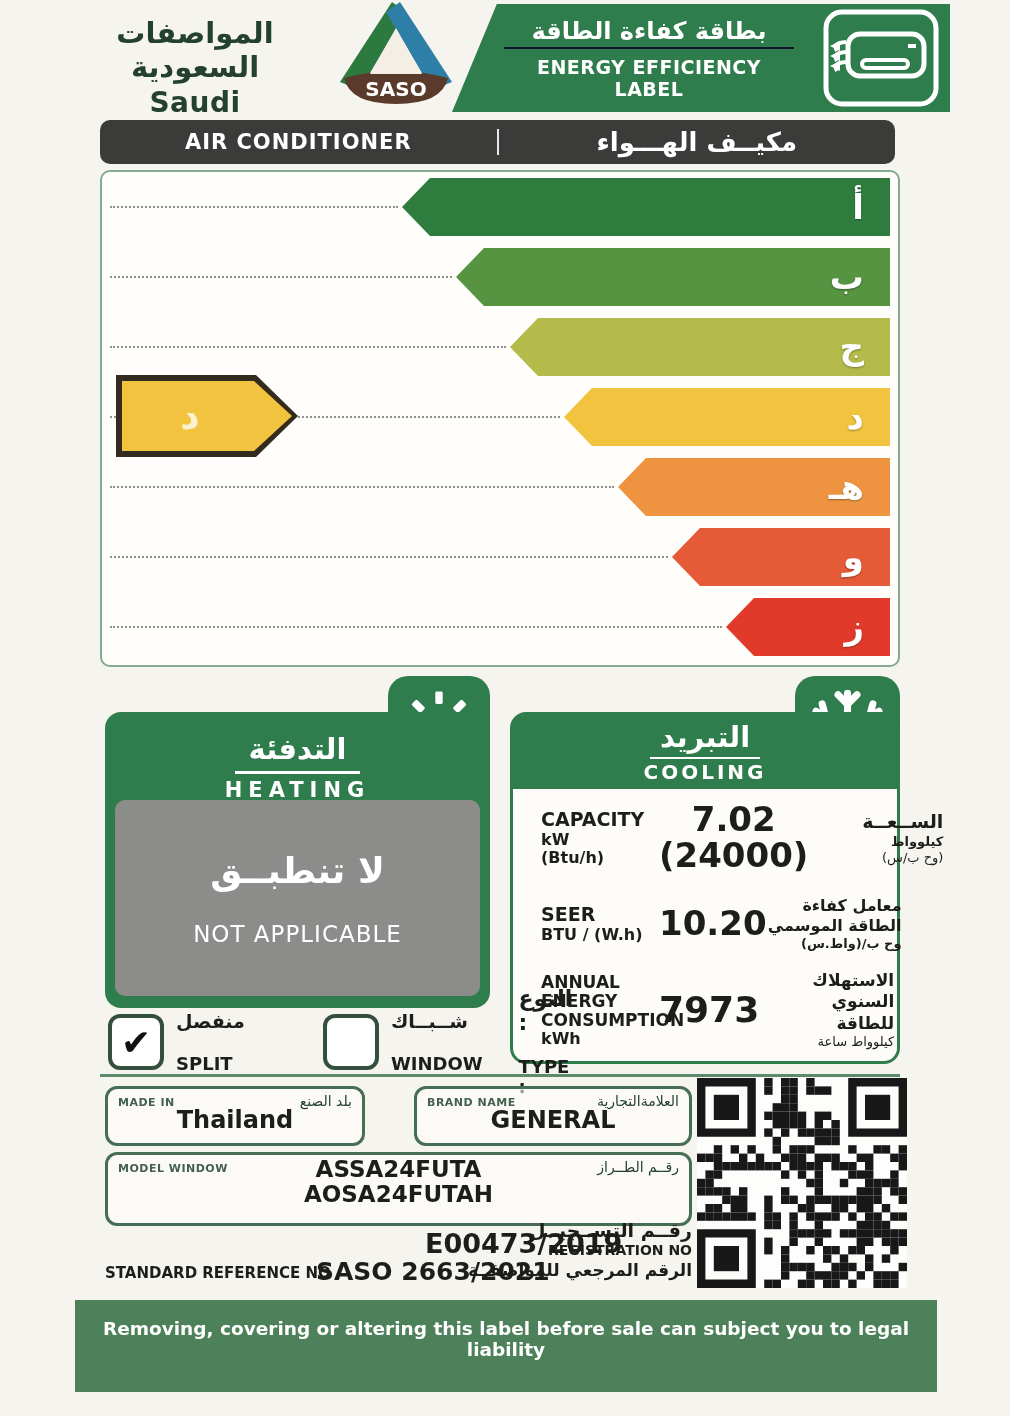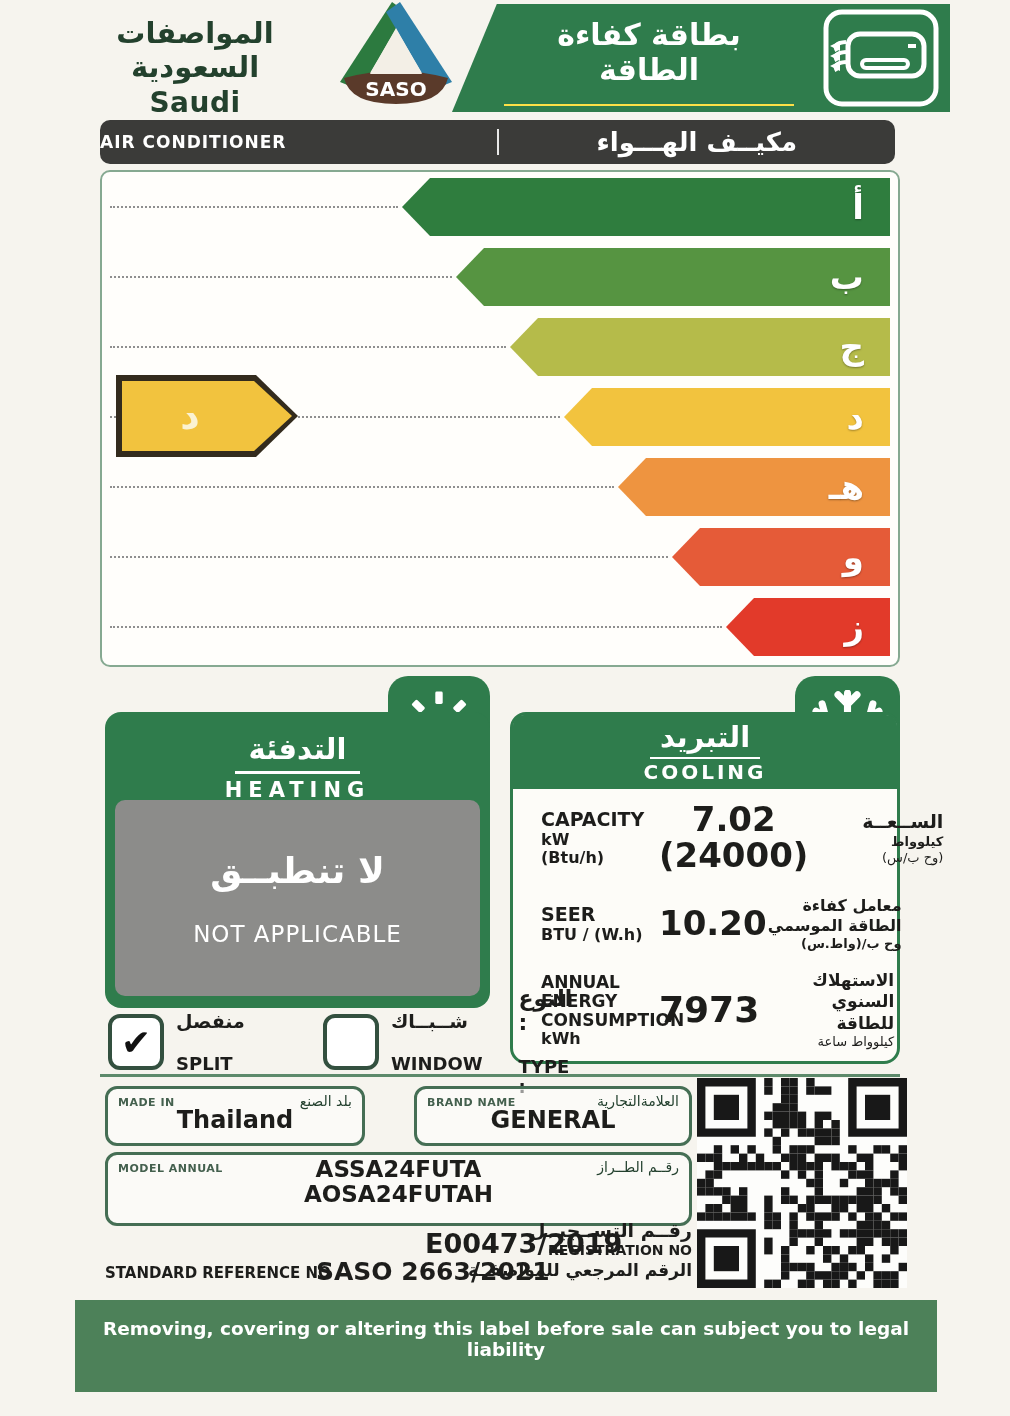--- a/index.html
+++ b/index.html
@@ -7,28 +7,28 @@
   .label-root{position:relative;width:1010px;height:1416px;background:#f6f4ee;overflow:hidden;}
 
   
   .org-block{position:absolute;left:70px;top:16px;width:250px;text-align:center;color:#23412d;}
   .org-ar{font-size:29px;font-weight:bold;}
   .org-en{font-size:28px;font-weight:bold;margin-top:2px;letter-spacing:.5px;}
   .saso-logo{position:absolute;left:330px;top:2px;width:132px;height:106px;}
   .header-banner{position:absolute;left:452px;top:4px;width:498px;height:108px;background:#2f7c4c;
     clip-path:polygon(9% 0,100% 0,100% 100%,0 100%);color:#fff;}
   .banner-text{position:absolute;left:52px;top:13px;width:290px;text-align:center;}
-  .banner-title-ar{font-size:30px;font-weight:bold;padding-bottom:17px;border-bottom:2px solid #fde047;}
+  .banner-title-ar{font-size:24px;font-weight:bold;padding-bottom:2px;border-bottom:2px solid #0f172a;}
   .banner-title-en{font-size:19px;font-weight:bold;margin-top:7px;letter-spacing:.5px;}
   .banner-ac-icon{position:absolute;right:10px;top:4px;width:140px;height:100px;}
 
   
   .product-bar{position:absolute;left:100px;top:120px;width:795px;height:44px;background:#3b3b39;
     border-radius:10px;display:flex;align-items:center;color:#fff;}
-  .pb-en{flex:1;font-size:17px;font-weight:bold;letter-spacing:1px;}
+  .pb-en{flex:1;text-align:center;font-size:21px;font-weight:bold;letter-spacing:1px;}
   .pb-divider{width:2px;height:26px;background:#e8e8e8;}
   .pb-ar{flex:1;text-align:center;font-size:26px;font-weight:bold;}
 
   
   .rating-scale{position:absolute;left:100px;top:170px;width:800px;height:497px;background:#fffefb;
     border:2px solid #86a991;border-radius:10px;box-sizing:border-box;overflow:hidden;}
   .scale-row{position:relative;height:70px;}
   .scale-dots{position:absolute;left:8px;top:34px;border-top:2px dotted #8f8f8f;}
   .scale-bar{position:absolute;top:6px;height:58px;right:8px;display:flex;align-items:center;justify-content:flex-end;
     padding-right:26px;box-sizing:border-box;color:#fff;font-size:34px;font-weight:bold;
@@ -316,21 +316,21 @@
   <div class="ibox box-brand">
     <div class="ibox-h">
       <span class="ibox-en">BRAND NAME</span>
       <span class="ibox-ar" dir="rtl">العلامةالتجارية</span>
     </div>
     <div class="ibox-v">GENERAL</div>
   </div>
 
   <div class="ibox box-model">
     <div class="ibox-h">
-      <span class="ibox-en">MODEL ANNUAL</span>
+      <span class="ibox-en">MODEL WINDOW</span>
       <span class="ibox-ar" dir="rtl">رقــم الطــراز</span>
     </div>
     <div class="ibox-v" style="margin-top:-18px;">
       <div>ASSA24FUTA</div>
       <div>AOSA24FUTAH</div>
     </div>
   </div>
 
   <div class="qr-box">
     <svg viewBox="0 0 200 200">

